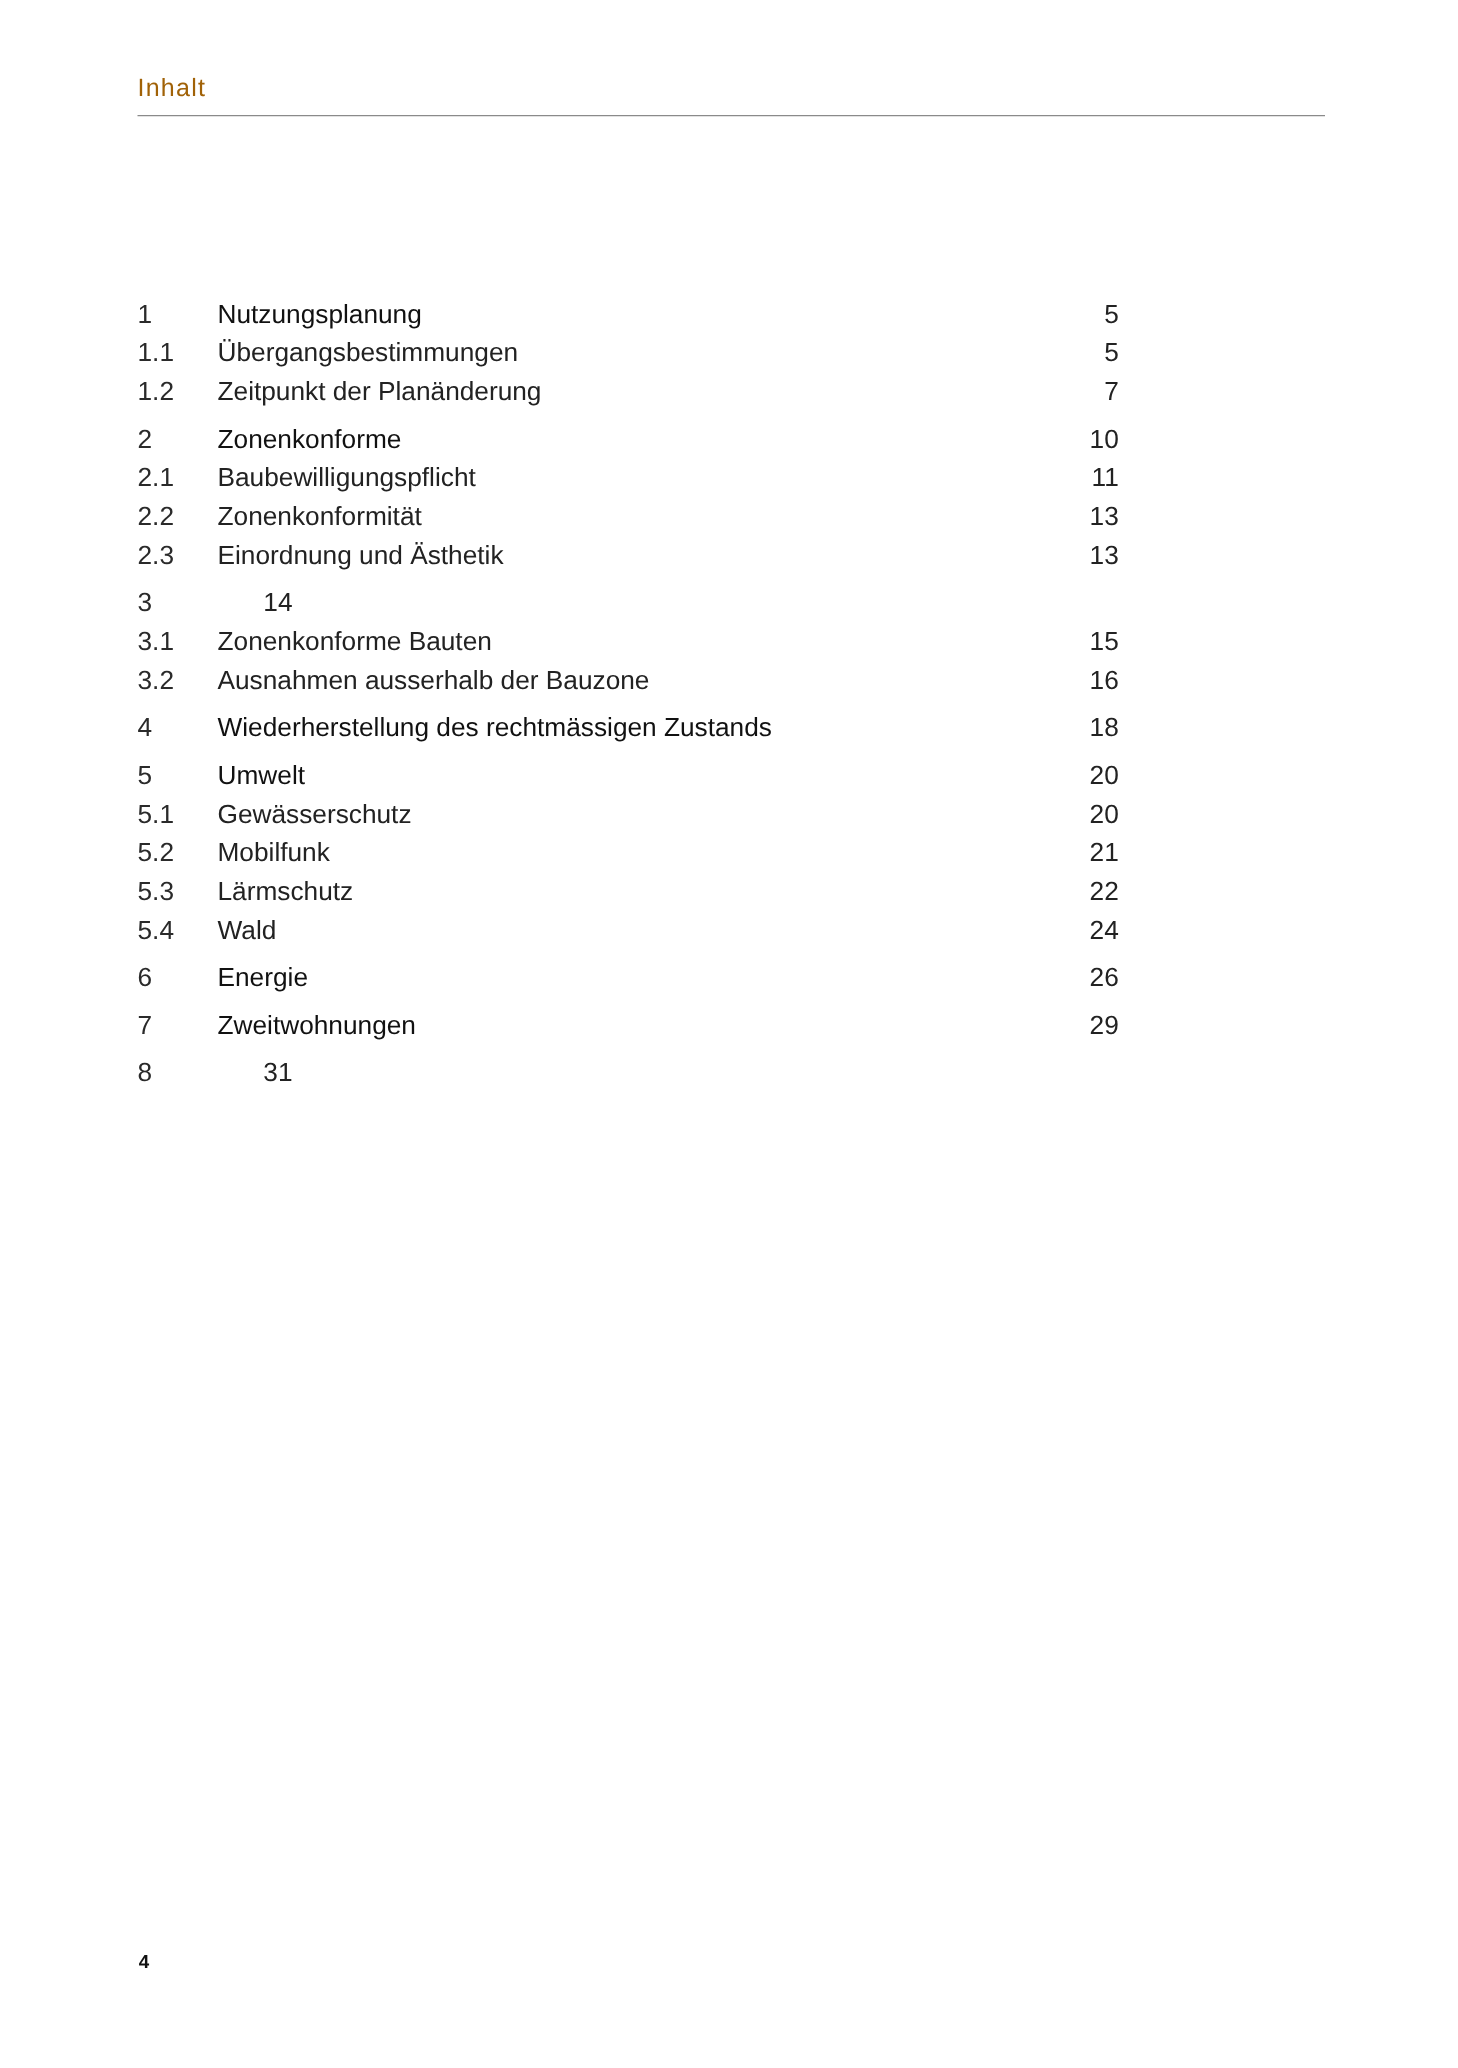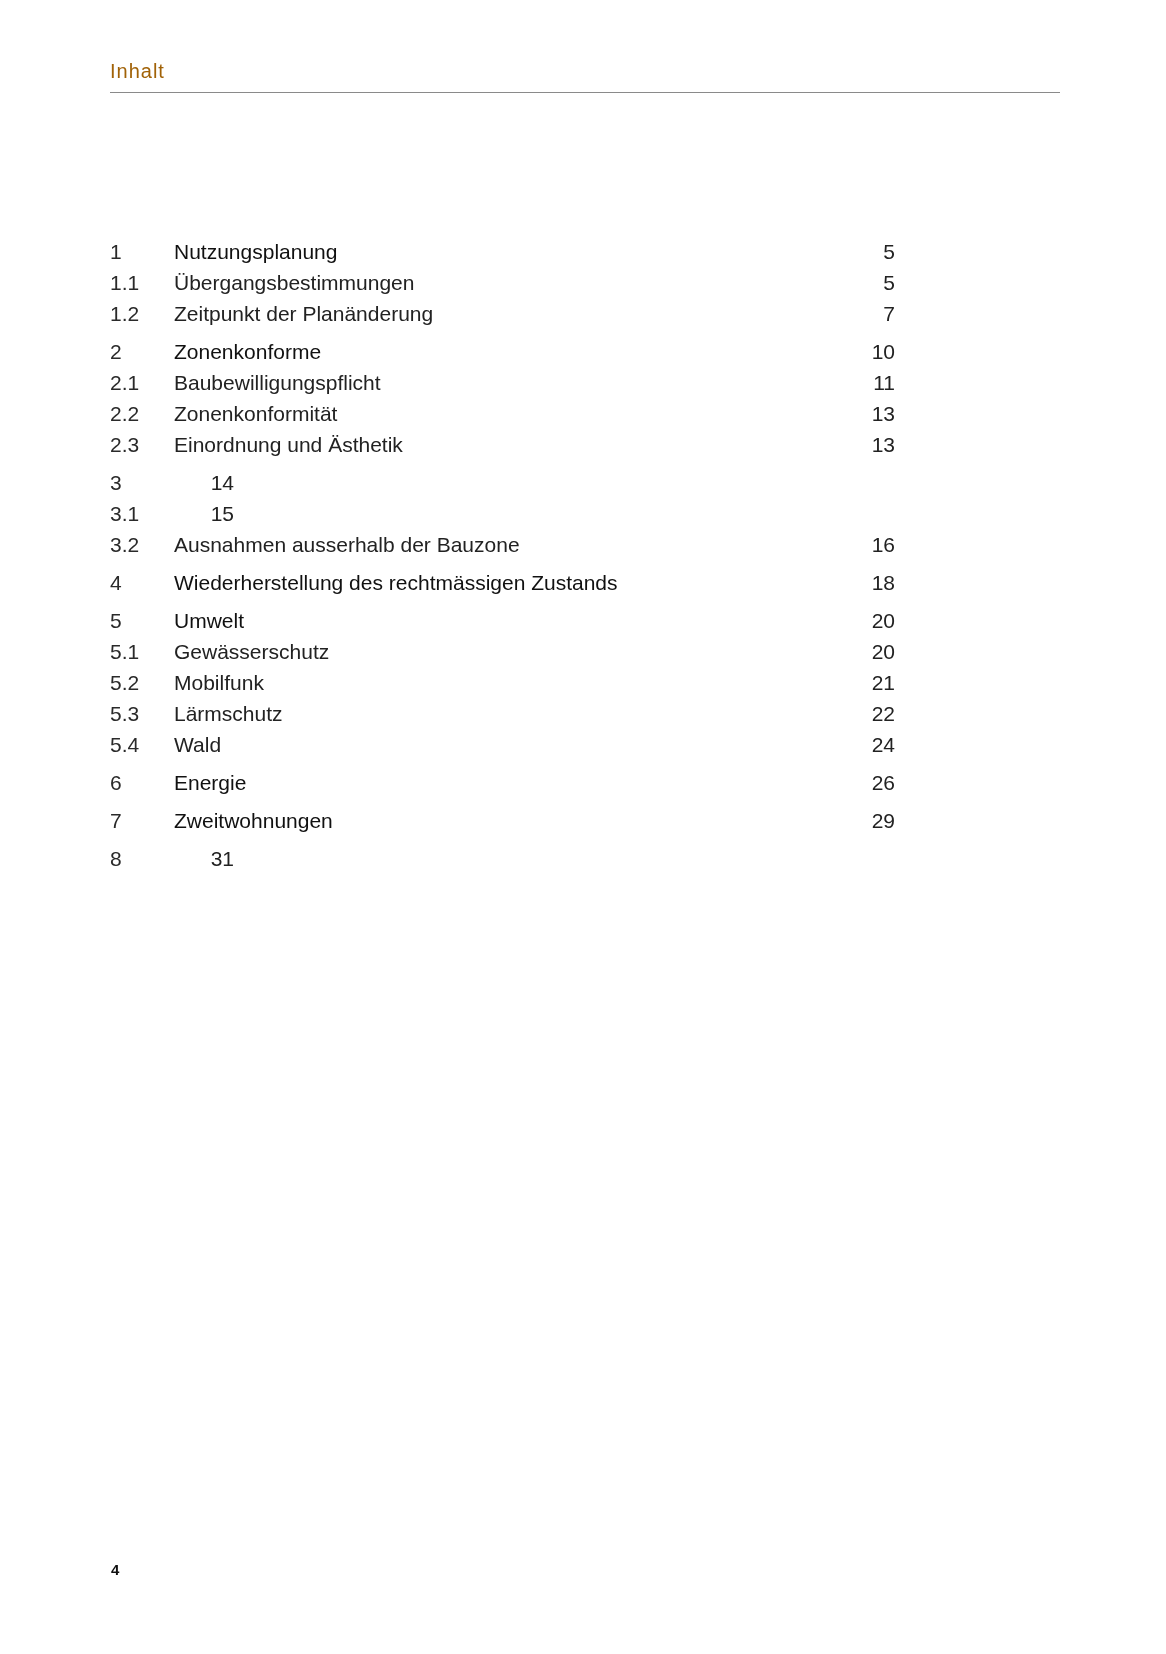--- a/index.html
+++ b/index.html
@@ -62,20 +62,21 @@
         <span class="page">13</span>
       </div>
     </div>
     <div class="group">
       <div class="row chapter">
         <span class="num">3</span>
         <span class="page">14</span>
       </div>
       <div class="row section">
         <span class="num">3.1</span>
+        <span class="title">Zonenkonforme Bauten</span>
         <span class="page">15</span>
       </div>
       <div class="row section">
         <span class="num">3.2</span>
         <span class="title">Ausnahmen ausserhalb der Bauzone</span>
         <span class="page">16</span>
       </div>
     </div>
     <div class="group">
       <div class="row chapter">

